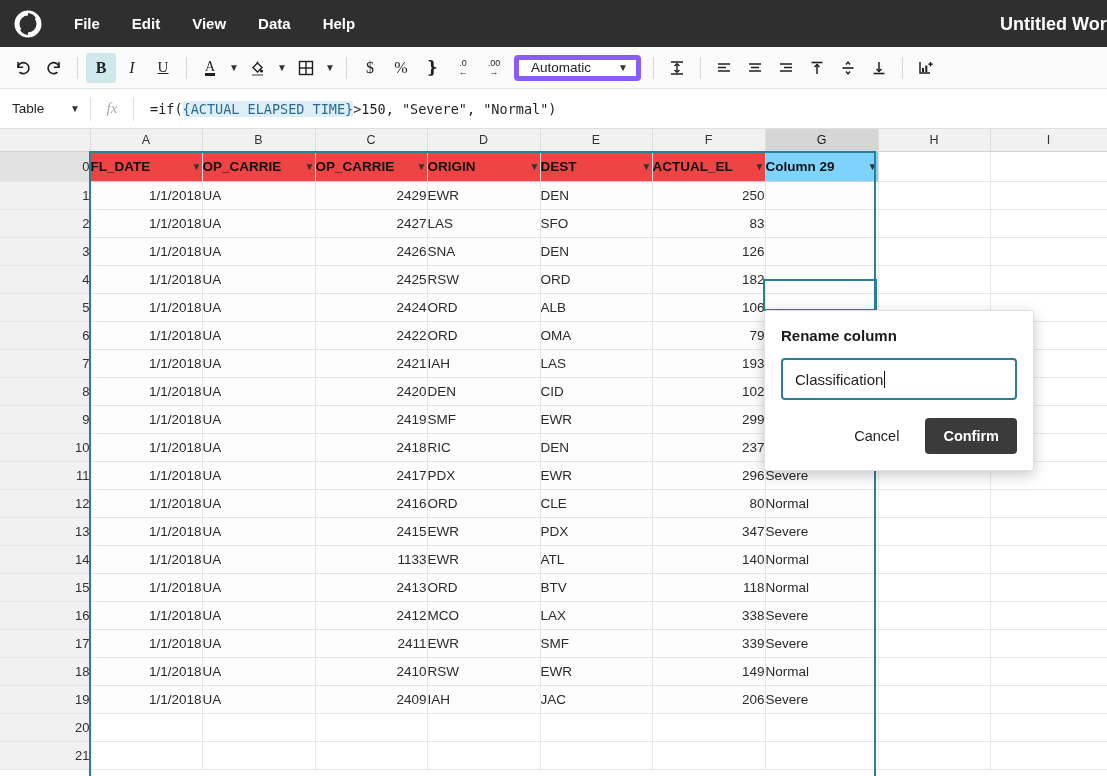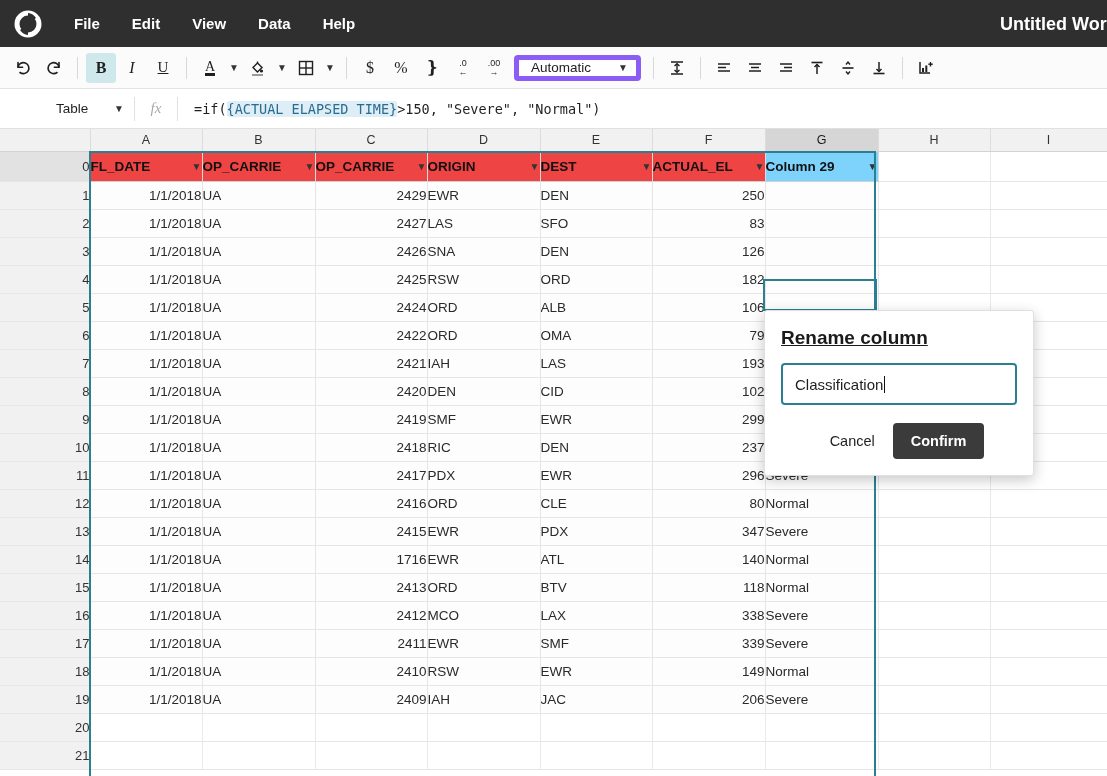--- a/index.html
+++ b/index.html
@@ -117,21 +117,20 @@
   .namebox {
     width: 90px;
     height: 100%;
     display: flex;
     align-items: center;
     justify-content: space-between;
     padding: 0 10px 0 12px;
     box-sizing: border-box;
     font-size: 13.5px;
     color: #1f1f1f;
-    margin-left: 44px;
   }
   .namebox .cv { font-size: 10px; color: #333; }
   .fb-sep { width: 1px; height: 24px; background: #e0e0e0; flex: none; }
   .fx {
     width: 42px;
     text-align: center;
     font-size: 15px;
     font-style: italic;
     color: #a9a9a9;
     font-family: "Liberation Serif", serif;
@@ -281,25 +280,24 @@
     width: 270px;
     background: #ffffff;
     border: 1px solid #e0e0e0;
     border-radius: 3px;
     box-shadow: 0 4px 14px rgba(0,0,0,0.22);
     padding: 16px;
     box-sizing: border-box;
     z-index: 20;
   }
   .dlg-title {
-    font-size: 19px;
+    font-size: 15px;
     font-weight: bold;
     color: #1a1a1a;
     margin-bottom: 14px;
-    text-decoration: underline;
   }
   .dlg-input {
     width: 100%;
     height: 42px;
     border: 2px solid #2b7f93;
     border-radius: 4px;
     background: #ffffff;
     box-sizing: border-box;
     padding: 0 12px;
     font-size: 15px;
@@ -314,22 +312,22 @@
     width: 1px;
     height: 17px;
     background: #111;
     margin-left: 1px;
     vertical-align: -3px;
   }
   .dlg-actions {
     margin-top: 18px;
     display: flex;
     align-items: center;
-    justify-content: center;
-    gap: 2px;
+    justify-content: flex-end;
+    gap: 10px;
   }
   .btn-cancel {
     background: transparent;
     border: none;
     font-size: 14.5px;
     color: #1f1f1f;
     padding: 9px 16px;
     font-family: "Liberation Sans", sans-serif;
     cursor: default;
   }
@@ -744,21 +742,21 @@
       <td class="cell">PDX</td>
       <td class="cell num">347</td>
       <td class="cell">Severe</td>
       <td class="cell blank"></td>
       <td class="cell blank"></td>
     </tr>
     <tr>
       <td class="rowhead">14</td>
       <td class="cell num">1/1/2018</td>
       <td class="cell">UA</td>
-      <td class="cell num">1716</td>
+      <td class="cell num">1133</td>
       <td class="cell">EWR</td>
       <td class="cell">ATL</td>
       <td class="cell num">140</td>
       <td class="cell">Normal</td>
       <td class="cell blank"></td>
       <td class="cell blank"></td>
     </tr>
     <tr>
       <td class="rowhead">15</td>
       <td class="cell num">1/1/2018</td>

